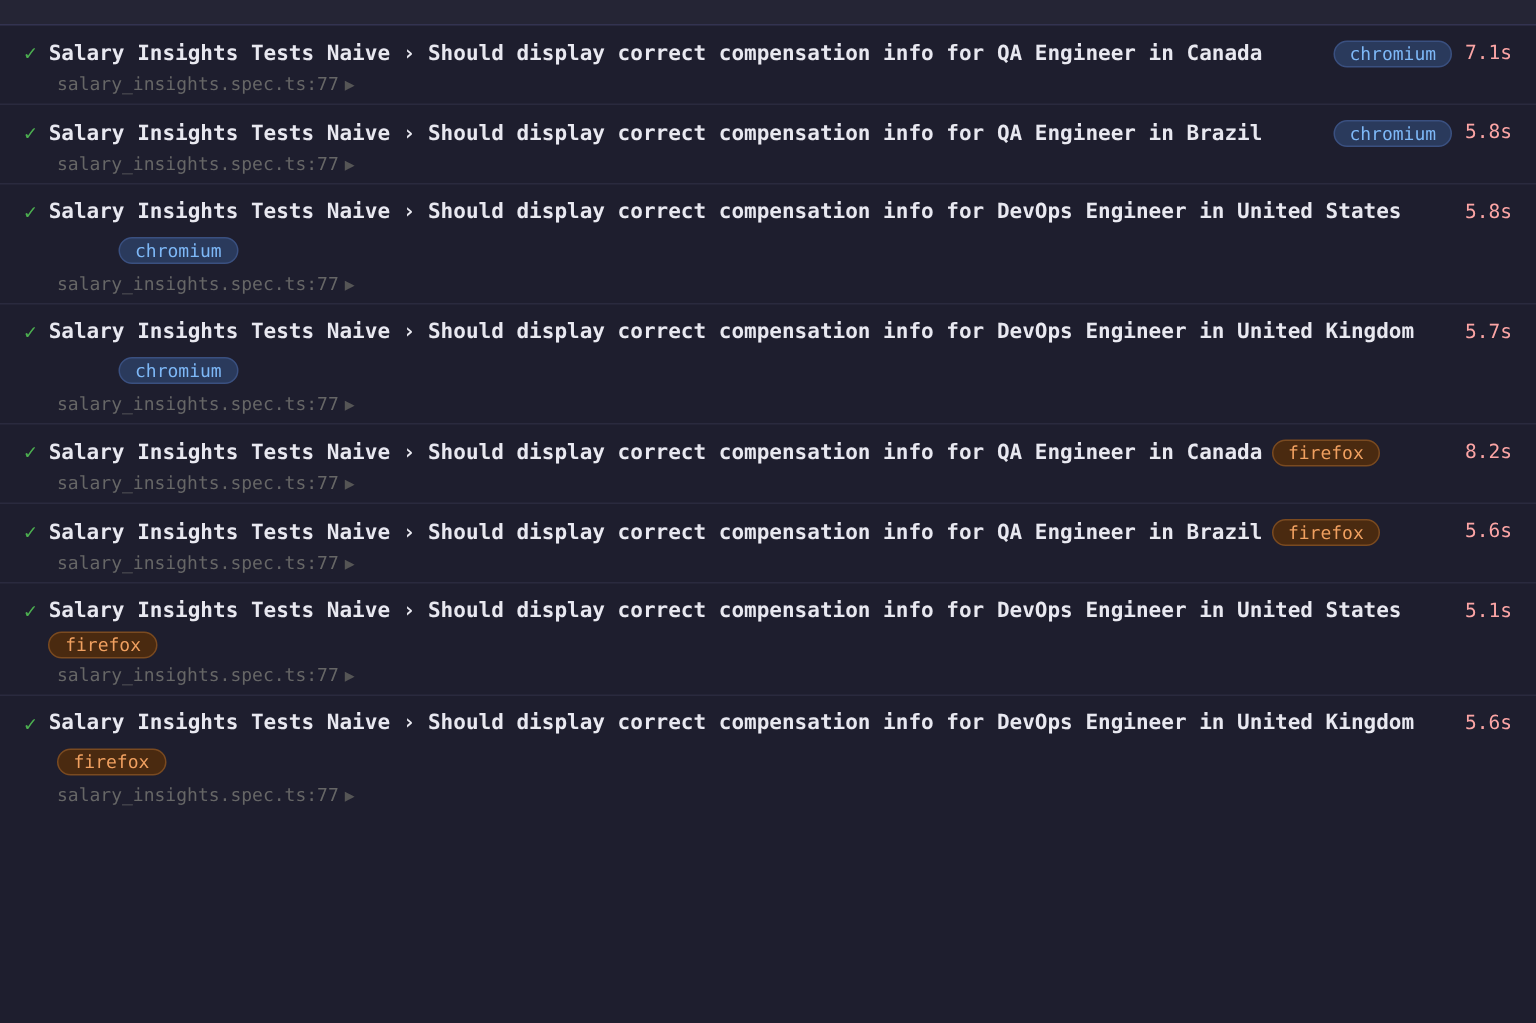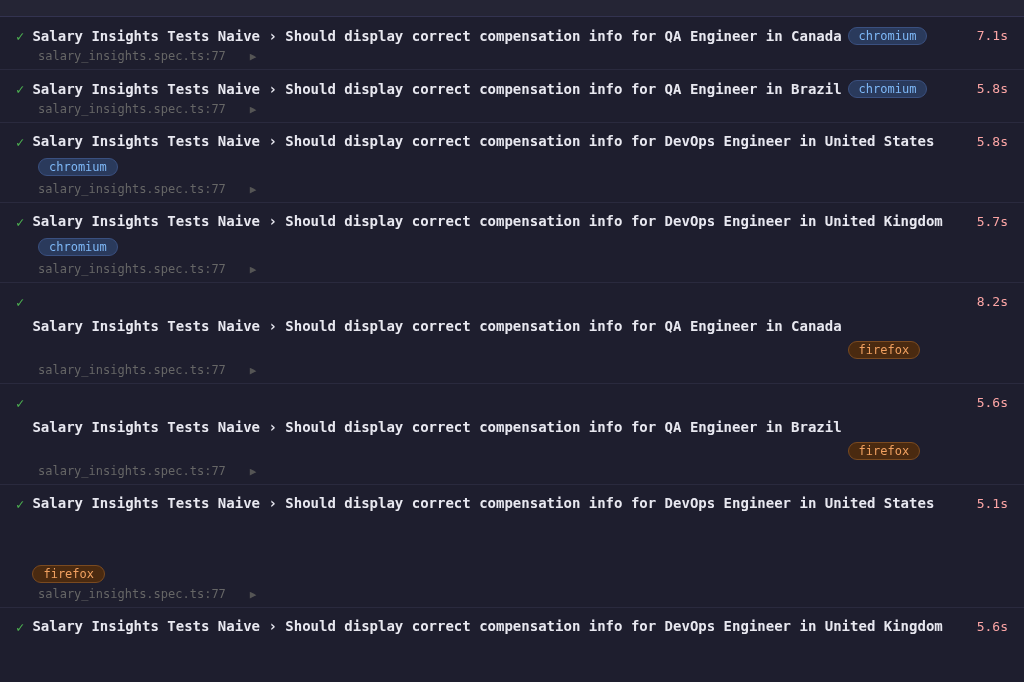--- a/index.html
+++ b/index.html
@@ -107,33 +107,33 @@
       border-radius: 12px;
       font-size: 12px;
       font-weight: 500;
       white-space: nowrap;
     }
 
     .badge-chromium {
       background-color: #2a3a5c;
       color: #7eb8f7;
       border: 1px solid #3a5080;
+      margin-left: 41px;
     }
 
     .badge-firefox {
       background-color: #4a2a10;
       color: #f0a060;
       border: 1px solid #7a4a20;
-      margin-top: 48px;
     }
 
     .test-meta-line {
       display: flex;
       align-items: center;
-      gap: 24px;
+      gap: 4px;
       margin-top: 4px;
       margin-left: 22px;
     }
 
     .test-meta-line.with-badge {
       margin-top: 6px;
     }
 
     .file-ref {
       font-size: 12px;

